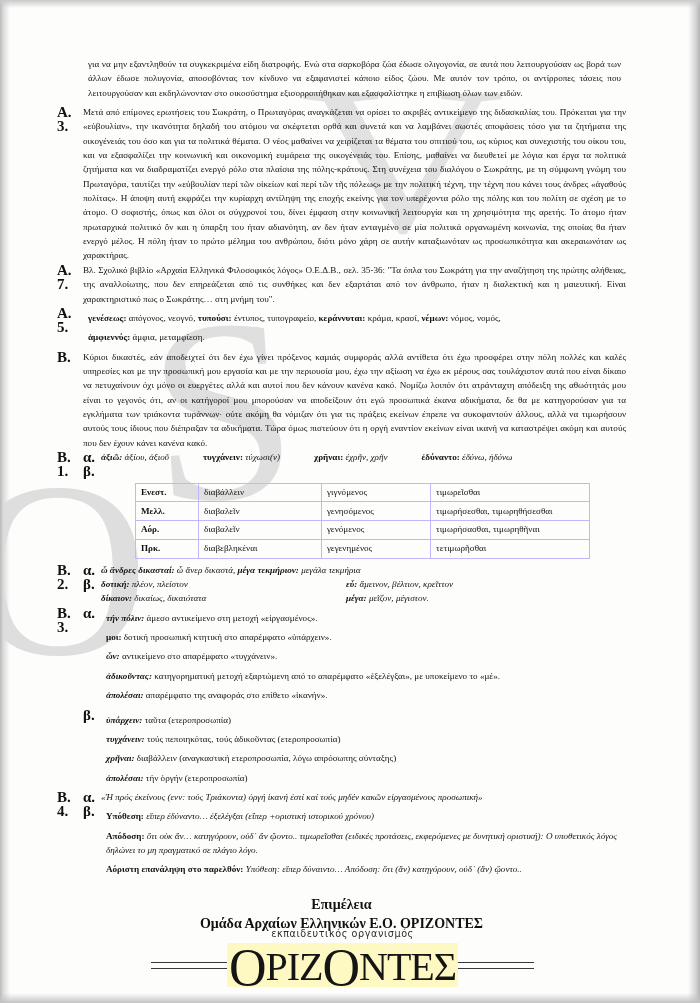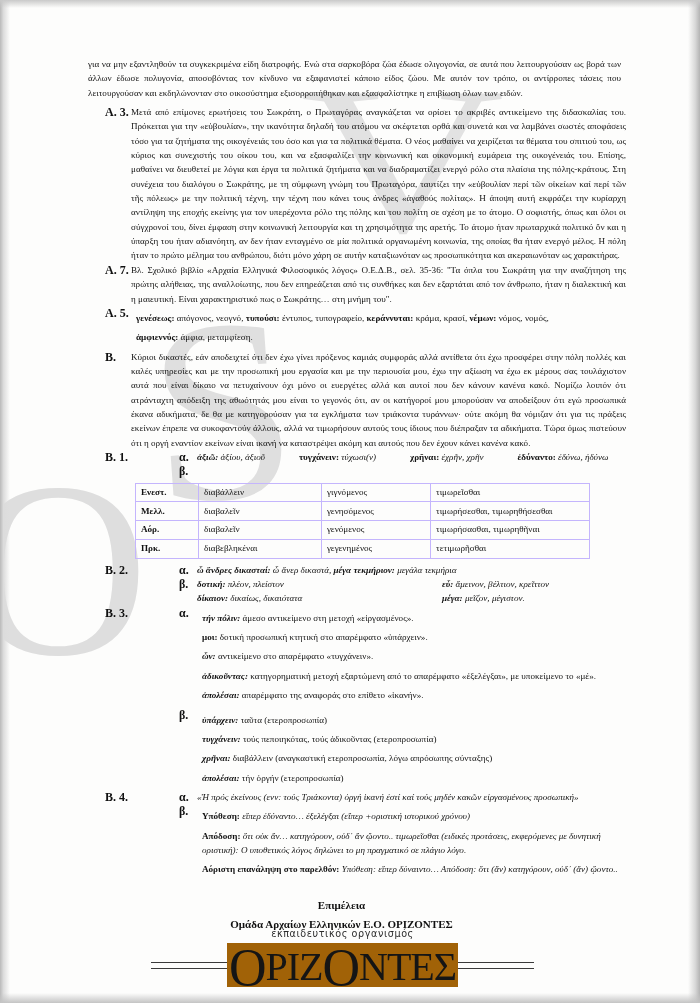--- a/index.html
+++ b/index.html
@@ -39,21 +39,21 @@
         transform:rotate(-4deg);}
 
   
   #content{position:relative;z-index:10;
     padding:52px 74px 0 57px;
     font-size:9.1px;line-height:14.35px;color:#111;
   }
   .row{display:flex;align-items:flex-start;}
   .lbl{
     flex:0 0 auto;font-weight:bold;text-align:left;
-    font-size:12px;line-height:14.35px;margin-left:48px;
+    font-size:15px;line-height:14.35px;
   }
   .lbl-a{width:26px;}          
   .lbl-sub{width:18px;}        
   .body{flex:1 1 auto;text-align:justify;}
   .body.nojust{text-align:left;}
   p{margin:5px;}
   b{font-weight:bold;}
   .ital{font-style:italic;}
   .para-a1{padding-left:26px;}
 
@@ -77,39 +77,39 @@
 
   
   .two{display:flex;}
   .two .cA{width:245px;}
   .two .cB{flex:1;}
 
   
   .spaced span.gap{display:inline-block;width:34px;}
 
   
-  .credit{margin-top:16px;text-align:center;font-size:11px;line-height:14px;}
+  .credit{margin-top:16px;text-align:center;font-size:14px;line-height:14px;}
   .credit b{font-weight:bold;}
 
   #logo{position:absolute;left:0;right:15px;bottom:16px;z-index:12;text-align:center;}
   .logo-sub{
     font-family:"DejaVu Sans","Liberation Sans",sans-serif;
     font-size:9.6px;color:#2b2b2b;letter-spacing:.6px;margin-bottom:4px;
   }
   .logo-wrap{position:relative;display:inline-block;padding:0 76px;}
   .logo-rule{position:absolute;left:0;right:0;top:50%;height:0;}
   .logo-rule:before,.logo-rule:after{
     content:"";position:absolute;left:0;right:0;height:1px;background:#3a3a3a;}
   .logo-rule:before{top:-3px;}
   .logo-rule:after{top:3px;}
   .logo-word{
     position:relative;display:inline-block;
     font-family:"Liberation Serif","DejaVu Serif",serif;
     font-size:40px;line-height:40px;letter-spacing:-1px;color:#151515;
-    padding:0 2px;background:#a16207;
+    padding:0 2px;background:#fef9c3;
   }
   .logo-word .big{font-size:52px;line-height:40px;position:relative;top:5px;}
 </style>
 </head>
 <body>
 
 <div id="page">
 
   <div class="wm wm-o">O</div>
   <div class="wm wm-v">V</div>

